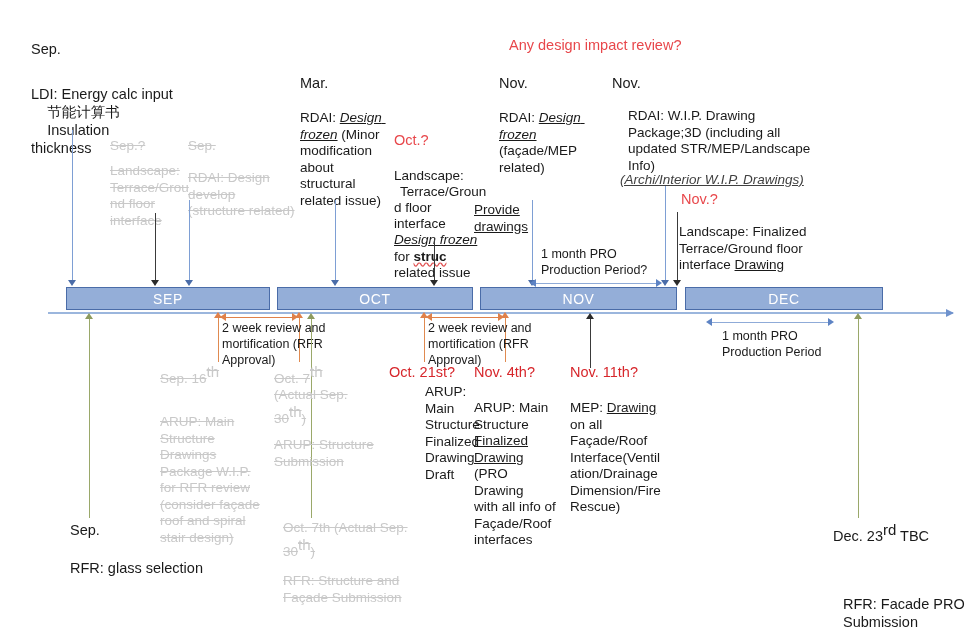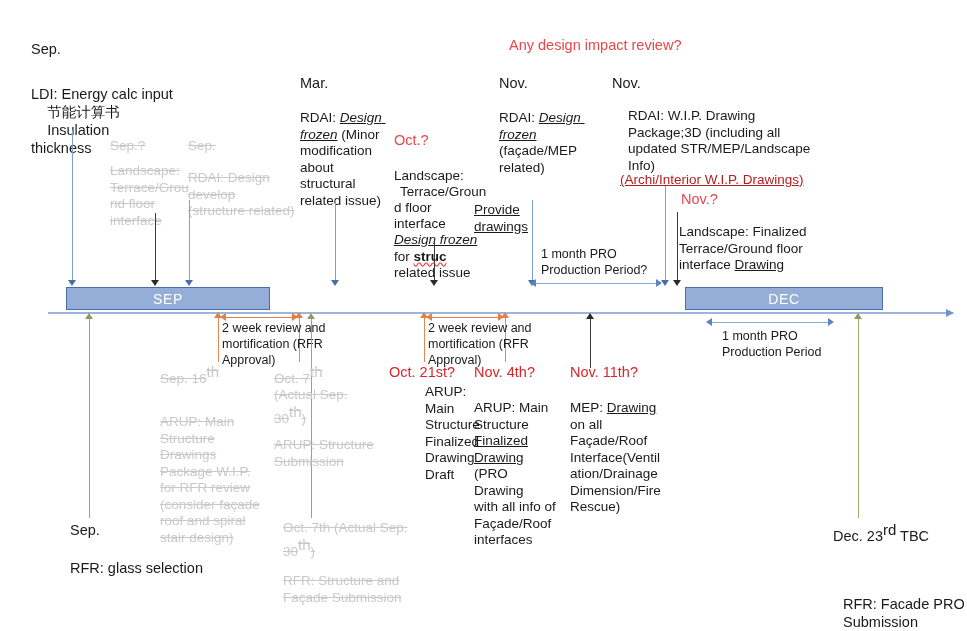--- a/index.html
+++ b/index.html
@@ -10,21 +10,21 @@
     color:#1a1a1a;
     overflow:hidden;
   }
   #canvas{position:relative;width:967px;height:631px;}
 
   .tx{position:absolute;font-size:13.5px;line-height:16.5px;white-space:pre-wrap;}
   .t14{font-size:14.5px;line-height:18px;}
   .red{color:#e8474b;}
   .redm{color:#d7262b;}
   .gray{color:#c9c9c9;text-decoration:line-through;text-decoration-color:#c9c9c9;}
-  .blue{color:#b91c1c;}
+  .blue{color:#404040;font-style:italic;}
   .ital{font-style:italic;}
   .ul{text-decoration:underline;}
   .sup{font-size:15px;vertical-align:super;}
 
   
   .axis{position:absolute;left:48px;top:312px;width:905px;height:2px;background:#9bb6dd;}
   .axis:after{
     content:"";position:absolute;right:-1px;top:-3.5px;
     border-left:8px solid #6f92cd;border-top:4.5px solid transparent;border-bottom:4.5px solid transparent;
   }
@@ -146,20 +146,22 @@
 
   <div class="vline k" style="left:677px;top:212px;height:68px;"></div>
   <div class="ar dn-k" style="left:673px;top:280px;"></div>
 
   <div class="hline b" style="left:536px;top:283px;width:122px;"></div>
   <div class="ar lf-b" style="left:530px;top:279px;"></div>
   <div class="ar rt-b" style="left:656px;top:279px;"></div>
 
   <div class="axis"></div>
   <div class="mbar" style="left:66px;width:204px;">SEP</div>
+  <div class="mbar" style="left:277px;width:196px;">OCT</div>
+  <div class="mbar" style="left:480px;width:197px;">NOV</div>
   <div class="mbar" style="left:685px;width:198px;">DEC</div>
 
   <div class="hline o" style="left:218px;top:317px;width:82px;"></div>
   <div class="vline o" style="left:218px;top:317px;height:45px;"></div>
   <div class="vline o" style="left:299px;top:317px;height:45px;"></div>
   <div class="ar up-o" style="left:214px;top:312px;"></div>
   <div class="ar up-o" style="left:295px;top:312px;"></div>
   <div class="ar lf-o" style="left:220px;top:313px;"></div>
   <div class="ar rt-o" style="left:292px;top:313px;"></div>
   <div class="callout" style="left:222px;top:320px;width:120px;">2 week review and

